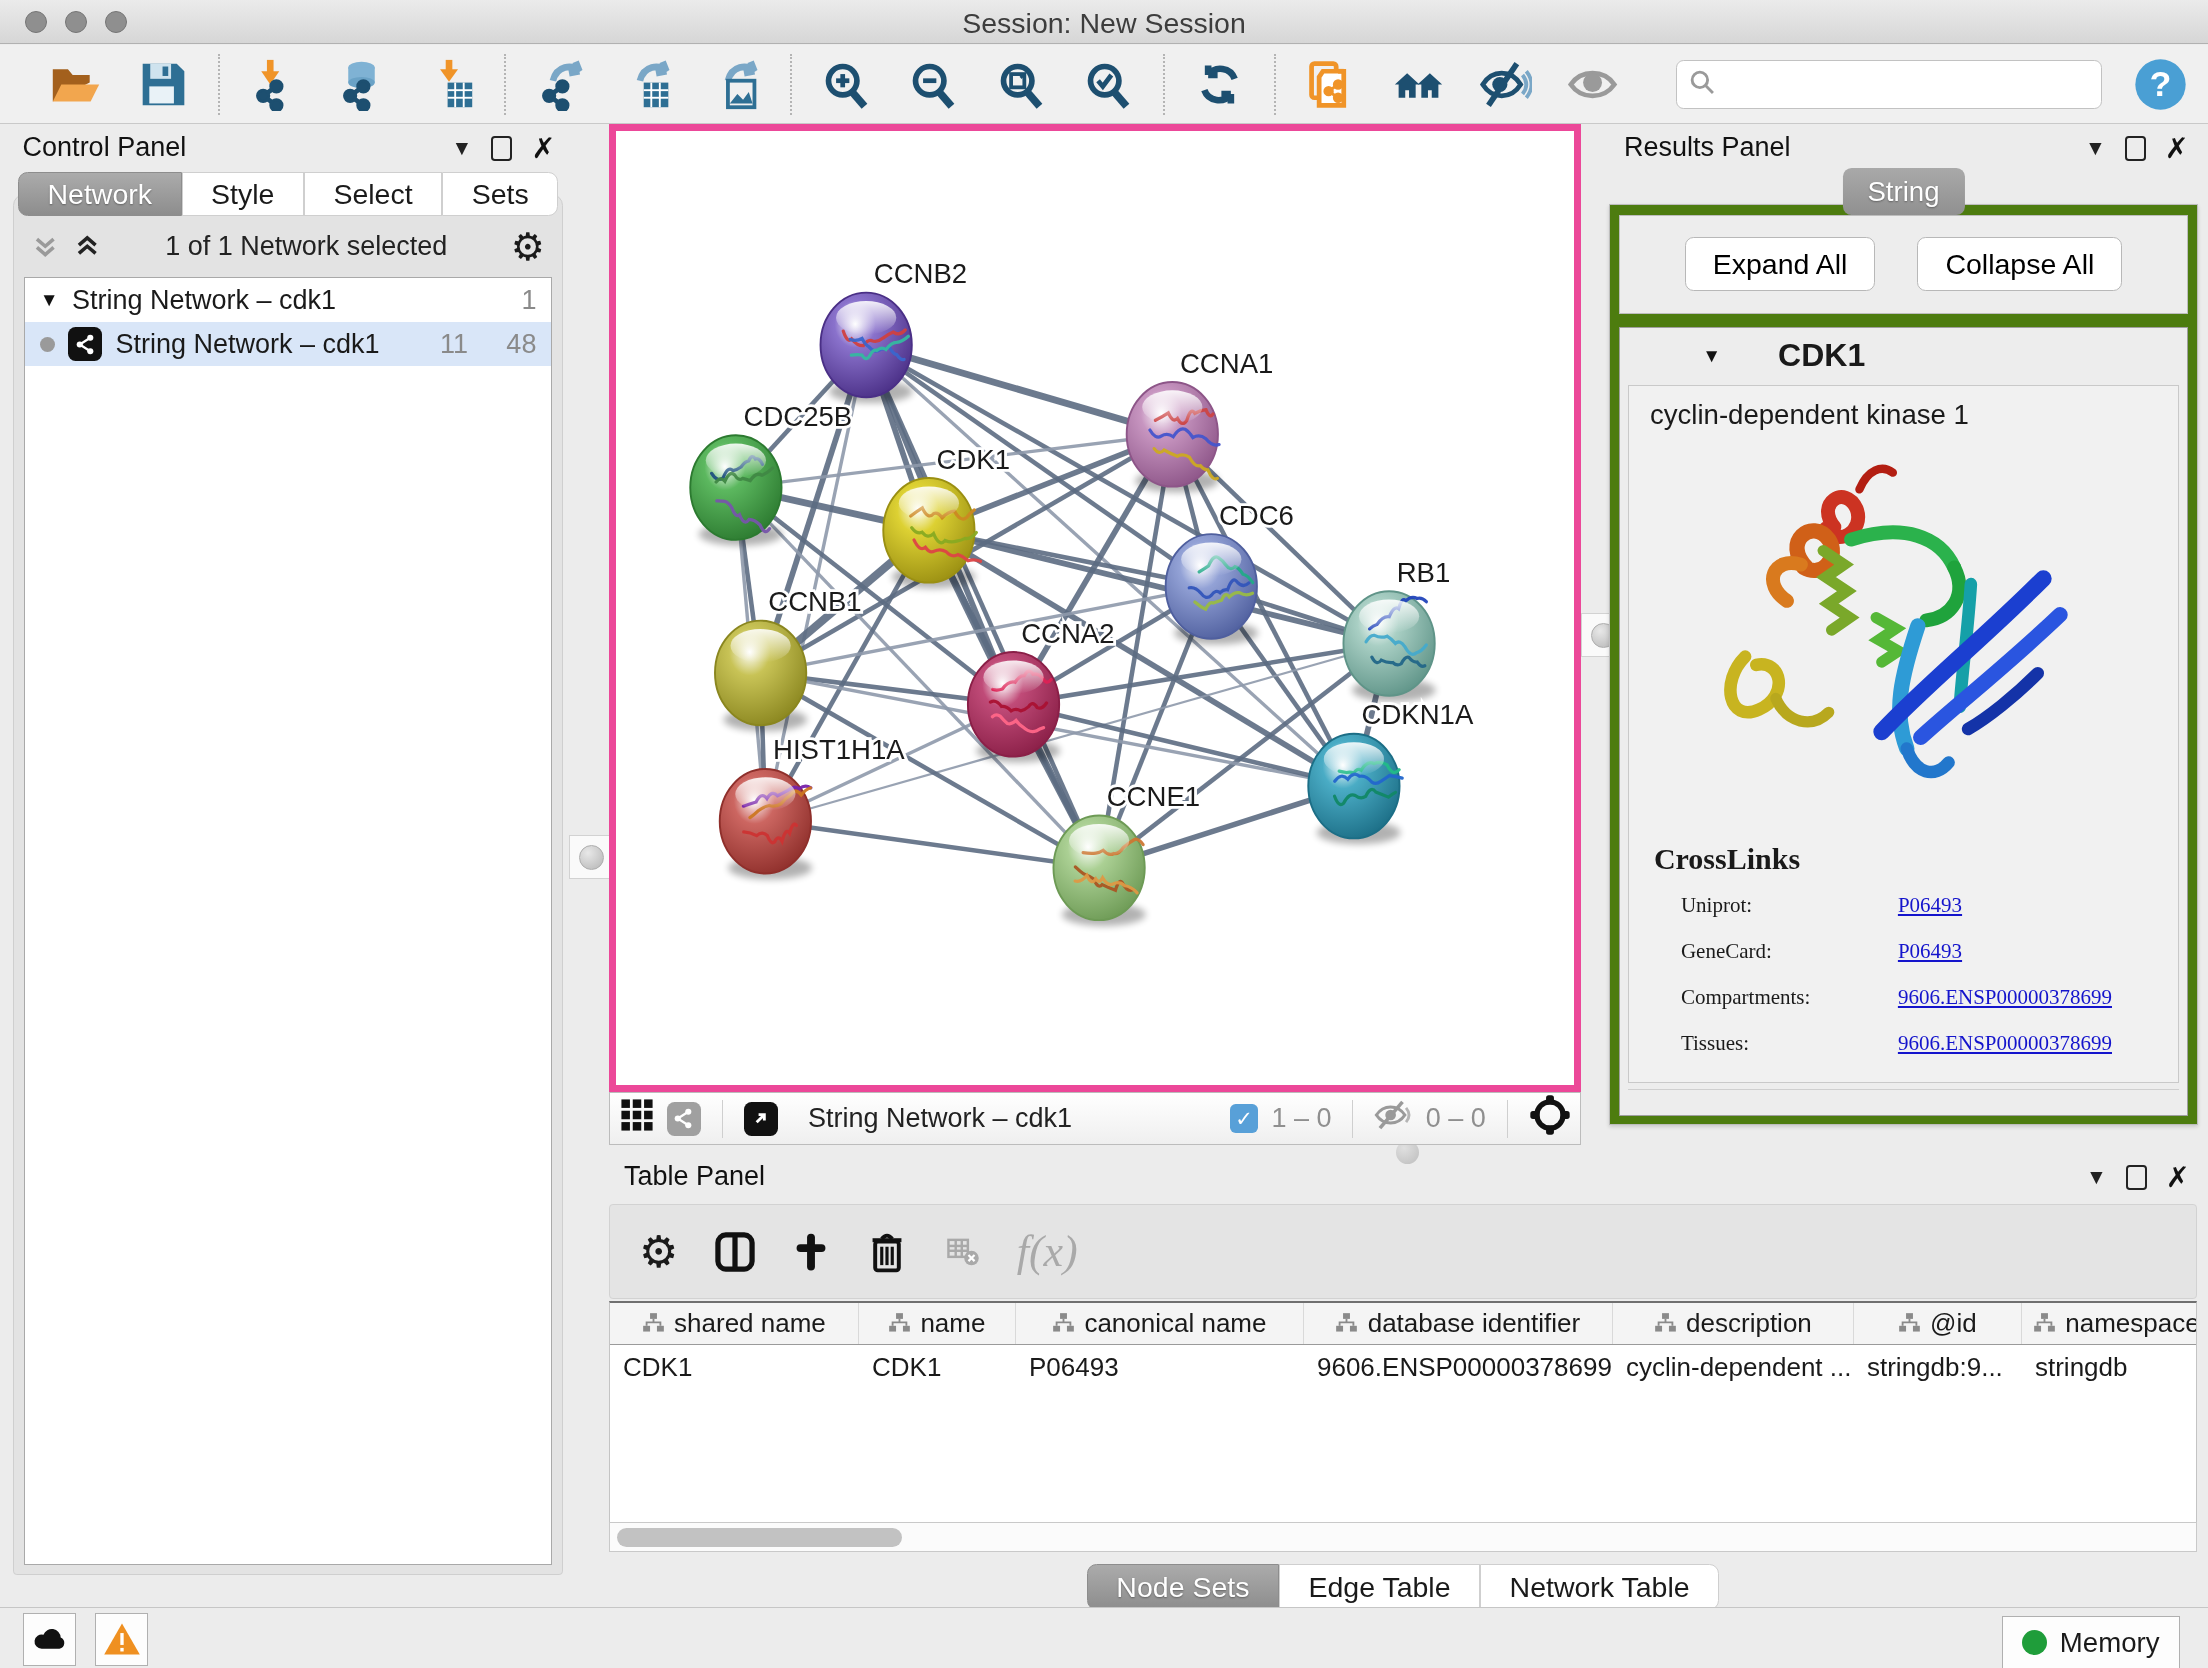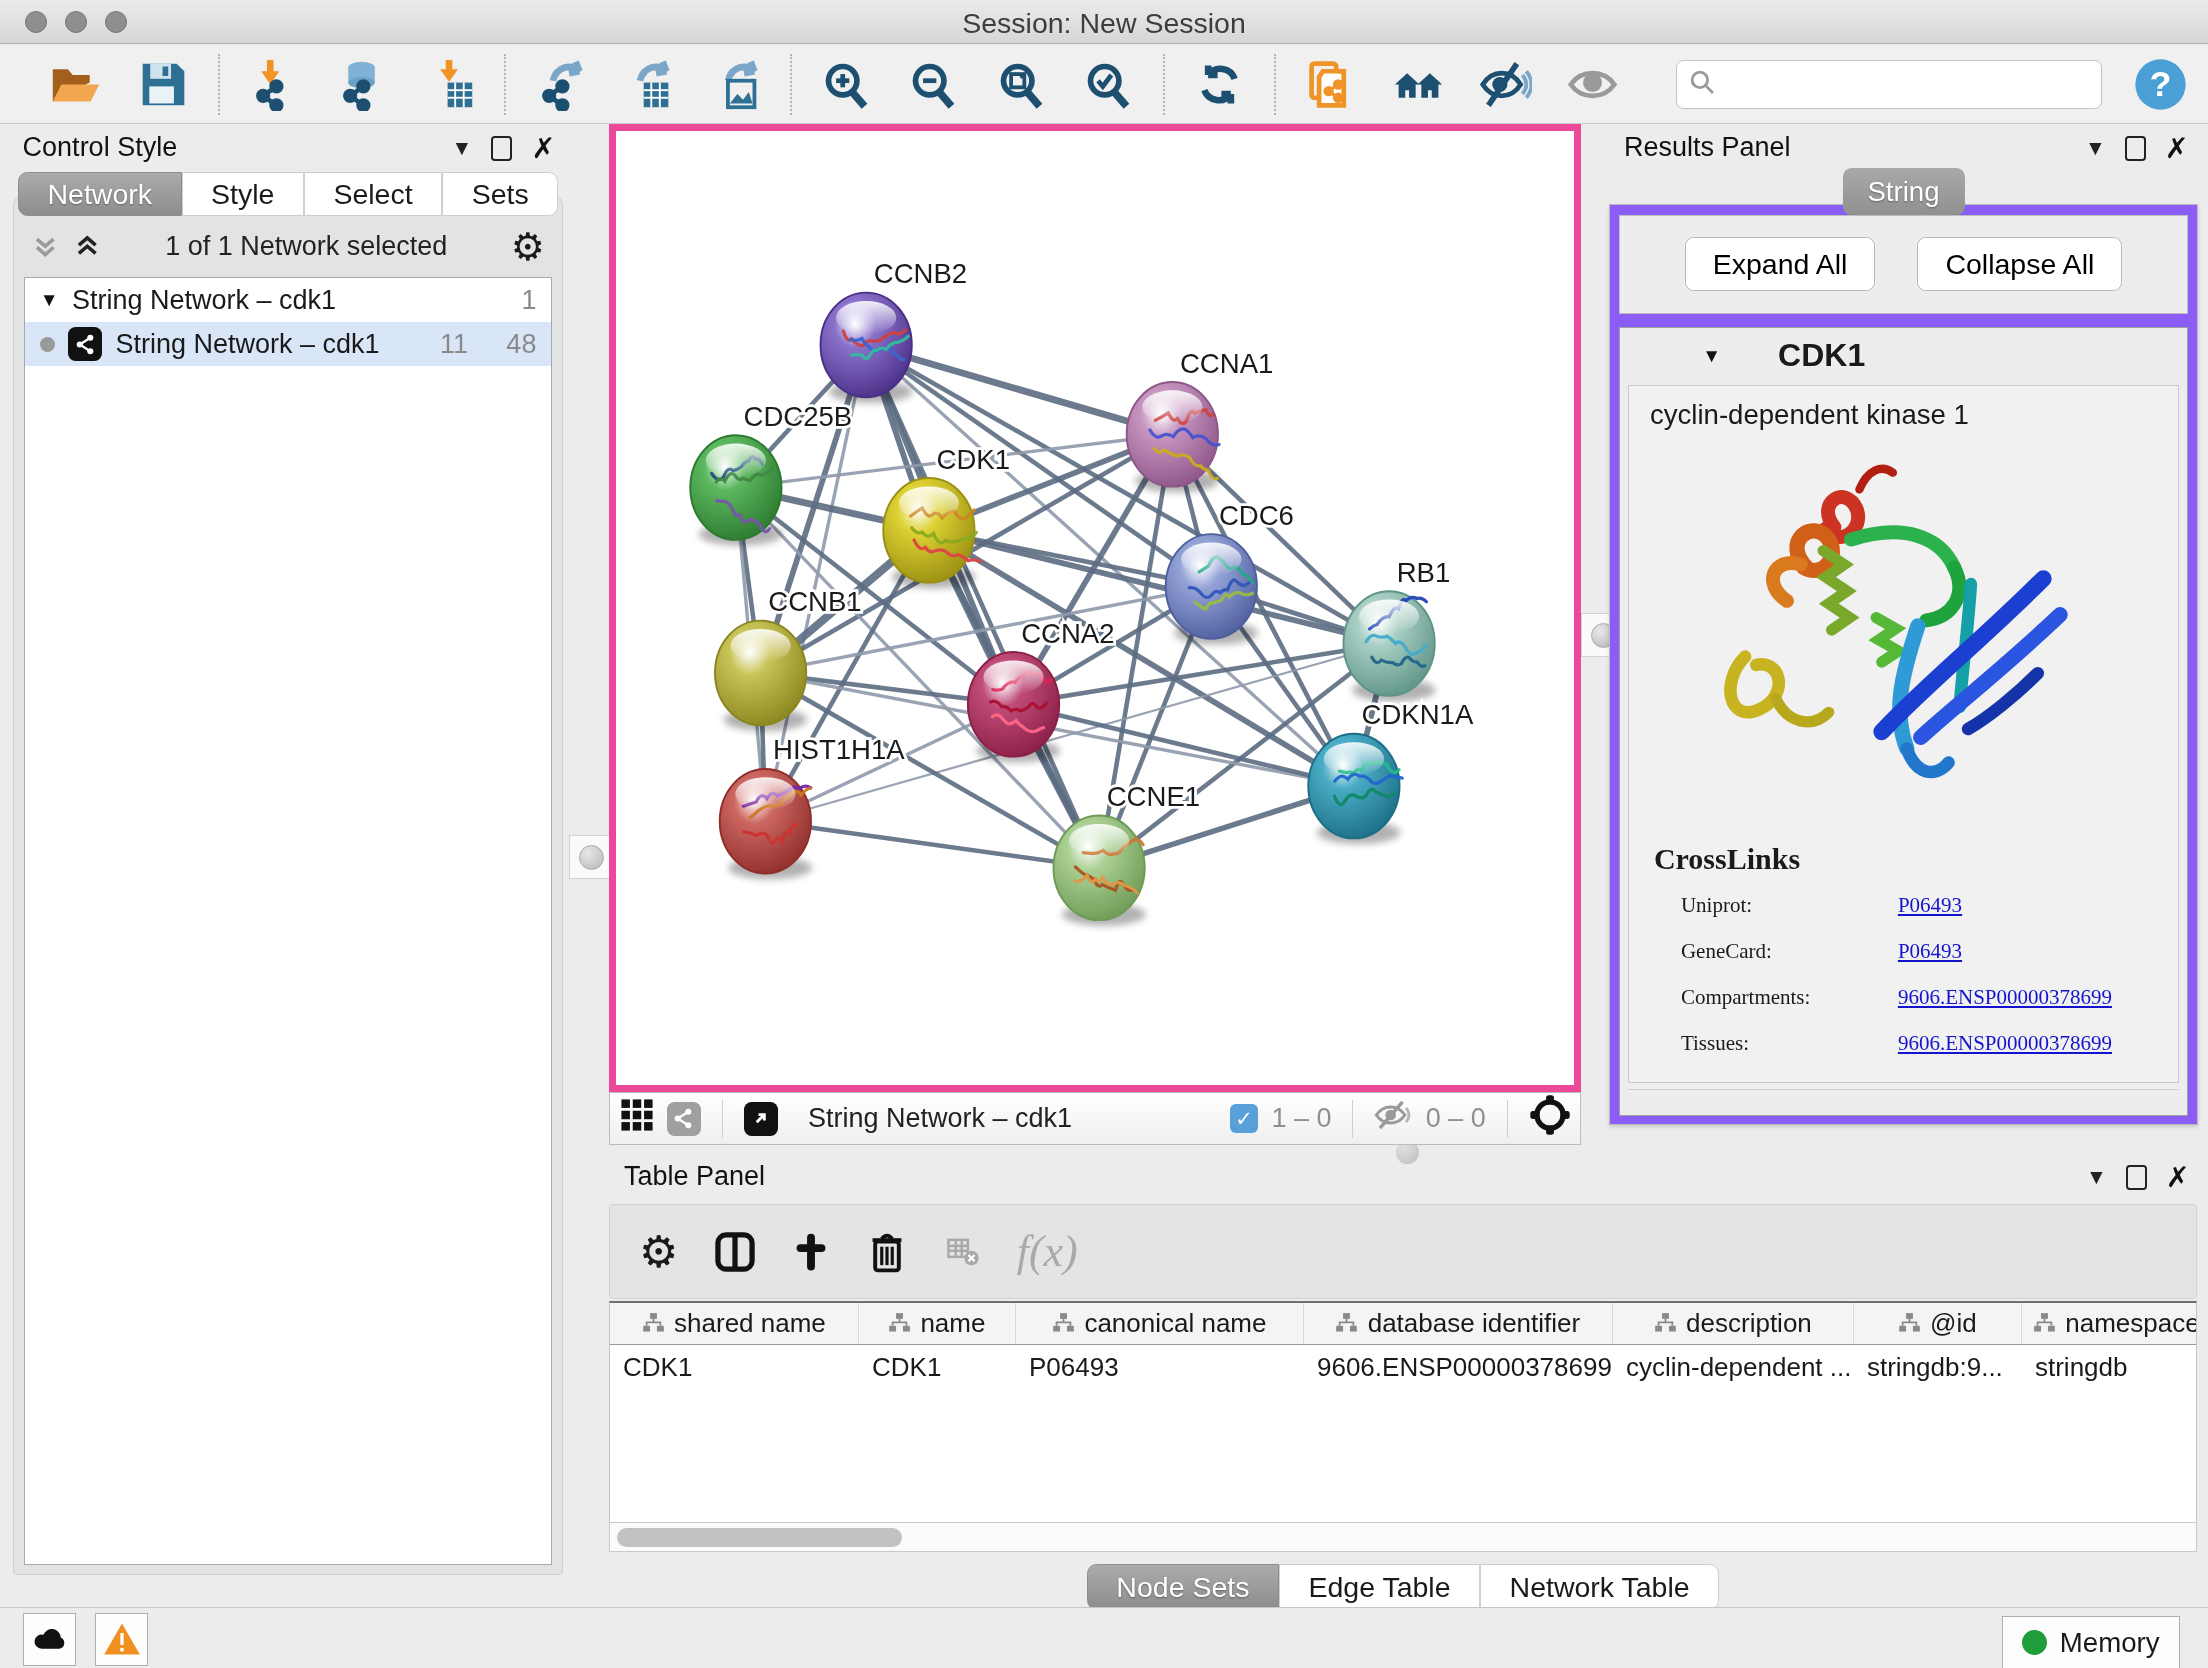--- a/index.html
+++ b/index.html
@@ -67,21 +67,21 @@
   .checkbox{width:28.5px;height:28.5px;border-radius:5.7px;background:#58a0d8;color:#fff;
     display:flex;align-items:center;justify-content:center;font-size:21px;font-weight:bold;}
   .handle{position:absolute;width:44px;height:44px;background:#fafafa;border:1px solid #d2d2d2;
     display:flex;align-items:center;justify-content:center;}
   .handle .knob{width:25px;height:25px;border-radius:50%;
     background:radial-gradient(circle at 35% 30%,#e8e8e8,#b5b5b5);border:1px solid #adadad;}
   .split-dot{position:absolute;width:23px;height:23px;border-radius:50%;
     background:radial-gradient(circle at 35% 30%,#e0e0e0,#bdbdbd);}
   
   .results-panel{position:absolute;left:1605px;top:124px;width:597px;height:1001px;}
-  .rp-body{position:absolute;left:3.8px;right:3.8px;top:80px;bottom:0;background:#8b5cf6;
+  .rp-body{position:absolute;left:3.8px;right:3.8px;top:80px;bottom:0;background:#4d7c0f;
     border:1px solid #bdbdbd;box-shadow:0 1.9px 3.8px rgba(0,0,0,.15);}
   .rp-tab{position:absolute;top:44px;left:50%;transform:translateX(-50%);z-index:3;
     background:linear-gradient(#a9a9a9,#909090);color:#fff;font-size:27.6px;padding:7.6px 25px;
     border-radius:8.6px;text-shadow:0 1px 1.9px rgba(0,0,0,.35);cursor:pointer;}
   .rp-buttons{margin:9.5px;border:1px solid #bdbdbd;height:99px;display:flex;
     align-items:center;justify-content:center;gap:42px;background:#ededed;}
   .btn{background:#fff;border:1px solid #b8b8b8;border-radius:8.6px;font-size:28.5px;
     padding:9.5px 27px;cursor:pointer;}
   .rp-section{position:absolute;left:9.5px;right:9.5px;top:122px;bottom:7.6px;border:1px solid #9f9f9f;background:#ededed;}
   .rp-gene-head{height:55px;display:flex;align-items:center;gap:57px;padding-left:82px;}
@@ -325,21 +325,21 @@
     <div class="tb-btn help-btn">
       <svg viewBox="0 0 40 40">
           <circle cx="20" cy="20" r="19" fill="#4a9fd4"></circle>
           <text x="20" y="29" text-anchor="middle" font-size="27" font-weight="bold" fill="#fff" font-family="Liberation Sans,sans-serif">?</text>
         </svg>
     </div>
   </div>
 
   <div class="control-panel">
     <div class="cp-titlerow">
-      <span class="panel-title">Control Style</span>
+      <span class="panel-title">Control Panel</span>
       <span class="panel-ctrls">
         <span class="pc-collapse">▼</span>
         <span class="pc-float"></span>
         <span class="pc-close">✗</span>
       </span>
     </div>
     <div class="tabs-row" style="top:48px" id="cp-tabs">
         <span class="tab-pill selected">Network</span>
         <span class="tab-pill">Style</span>
         <span class="tab-pill">Select</span>

